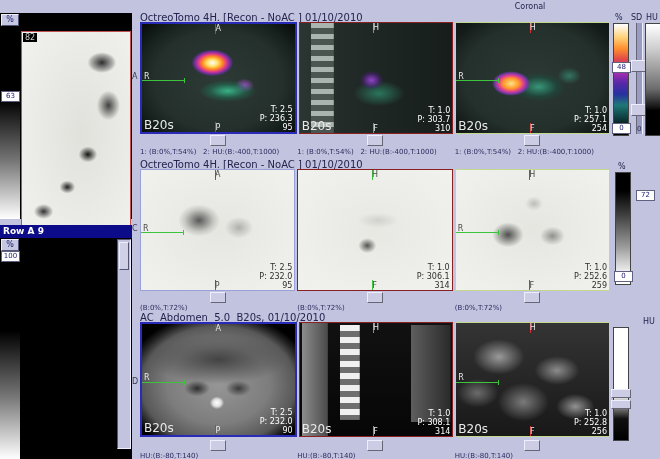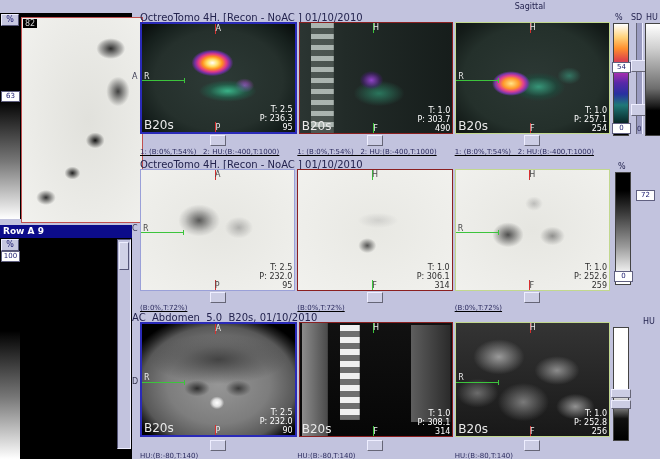--- a/index.html
+++ b/index.html
@@ -10,21 +10,21 @@
   .sb-title{position:absolute;left:0;width:132px;height:13px;background:#0c0c8a;
             color:#fff;font-size:9px;font-weight:bold;line-height:13px;padding-left:3px;box-sizing:border-box;}
   .sb-body{position:absolute;left:0;width:132px;background:#000;}
   .strip{position:absolute;left:0;top:0;width:20px;height:100%;
          background:linear-gradient(180deg,#000 0%,#000 42%,#777 72%,#fff 100%);}
   .pctbox{position:absolute;left:1px;top:1px;width:16px;height:10px;background:#c6c7e0;
           border:1px solid;border-color:#eef #557 #557 #eef;color:#1a1a6e;
           font-size:8px;line-height:10px;text-align:center;}
   .valbox{position:absolute;background:#fff;border:1px solid #606080;color:#1a1a6e;
           font-size:7px;line-height:9px;text-align:center;width:17px;height:9px;}
-  .thumb{position:absolute;top:4px;padding-left:12px;}
+  .thumb{position:absolute;top:18px;}
   .badge{position:absolute;left:1px;top:1px;background:#000;color:#ccc;font-size:8px;
          line-height:9px;padding:0 2px;}
   .i-a1{background-color:#fafaf8;background-image:
     radial-gradient(18px 13px at 74% 15%, rgba(25,25,25,.9), rgba(90,90,90,.4) 60%, rgba(0,0,0,0) 80%),
     radial-gradient(15px 19px at 80% 36%, rgba(35,35,35,.85), rgba(0,0,0,0) 78%),
     radial-gradient(13px 11px at 61% 60%, rgba(8,8,8,.95), rgba(0,0,0,0) 72%),
     radial-gradient(11px 9px at 42% 76%, rgba(10,10,10,.9), rgba(0,0,0,0) 72%),
     radial-gradient(13px 10px at 20% 88%, rgba(18,18,18,.85), rgba(0,0,0,0) 75%),
     radial-gradient(90% 90% at 55% 50%, rgba(225,225,220,1), rgba(245,245,242,1));}
   .i-a2{background-color:#0d0d0d;background-image:
@@ -111,21 +111,21 @@
   .i-ct-cor{background-color:#161616;background-image:
     radial-gradient(32px 22px at 28% 30%, #9a9a9a, rgba(0,0,0,0) 80%),
     radial-gradient(28px 18px at 66% 42%, #8c8c8c, rgba(0,0,0,0) 80%),
     radial-gradient(32px 24px at 44% 70%, #7a7a7a, rgba(0,0,0,0) 80%),
     radial-gradient(24px 16px at 78% 74%, #929292, rgba(0,0,0,0) 80%),
     radial-gradient(26px 18px at 14% 62%, #6c6c6c, rgba(0,0,0,0) 80%),
     linear-gradient(180deg,#343434,#181818);}
 
   
   .divider{position:absolute;left:140px;width:470px;}
-  .sqrow,.strow{display:flex;gap:2px;text-decoration:underline;}
+  .sqrow,.strow{display:flex;gap:2px;}
   .sqrow>div,.strow>div{flex:1;position:relative;}
   .sq{width:14px;height:9px;margin:0 auto;background:#cccde4;
       border:1px solid;border-color:#eef #667 #667 #eef;}
   .stx{font-size:7px;color:#2b2b5e;white-space:pre;display:block;}
 
   
   .rs-lab{position:absolute;font-size:8px;color:#23234e;}
   .bar{position:absolute;width:14px;border:1px solid #444;}
   .cb1{background:linear-gradient(180deg,#fff 0%,#ffd27a 12%,#ff9030 22%,#e04848 32%,#b030b0 43%,#5828a8 53%,#2830a0 63%,#1f7878 73%,#0f4040 84%,#061414 93%,#000 100%);}
   .gb1{background:linear-gradient(180deg,#fff 0%,#cfcfcf 22%,#6e6e6e 58%,#1a1a1a 74%,#000 78%,#000 100%);}
@@ -157,21 +157,21 @@
   <div class="sb-body" style="top:238px;height:221px">
     <div class="strip">
       <div class="pctbox">%</div>
       <div class="valbox" style="left:1px;top:13px">100</div>
     </div>
     <div class="vscroll" style="height:208px">
       <div class="thumbtrack"></div>
     </div>
   </div>
 
-  <div class="col-title" style="left:452px;top:2px">Sagittal</div>
+  <div class="col-title" style="left:452px;top:2px">Coronal</div>
   <div class="series" style="left:140px;top:12px">OctreoTomo 4H. [Recon - NoAC ] 01/10/2010</div>
 
   <div class="rowletter" style="top:72px">A</div>
   <div class="rowletter" style="top:224px">C</div>
   <div class="rowletter" style="top:377px">D</div>
 
   <div class="vrow" style="top:22px;height:112px">
     <div class="panel b-blue">
       <div class="img i-f-tra"></div>
       <div class="vt c-red"></div>
@@ -190,21 +190,21 @@
     <div class="panel b-red">
       <div class="img i-f-sag"></div>
       <div class="vt c-green"></div>
       <div class="vb c-green"></div>
       <span class="mk mk-t">H</span>
       <span class="mk mk-b">F</span>
       <span class="bl">B20s</span>
       <div class="tpz">
         <span>T: 1.0</span>
           <span>P: 303.7</span>
-          <span>490</span>
+          <span>310</span>
       </div>
     </div>
     <div class="panel b-green">
       <div class="img i-f-cor"></div>
       <div class="vt c-red"></div>
       <div class="vb c-red"></div>
       <div class="hseg c-green"></div>
       <span class="mk mk-t">H</span>
       <span class="mk mk-b">F</span>
       <span class="mk mk-l">R</span>
@@ -303,21 +303,21 @@
           <span class="stx">(B:0%,T:72%)</span>
         </div>
       <div>
           <span class="stx">(B:0%,T:72%)</span>
         </div>
       <div>
           <span class="stx">(B:0%,T:72%)</span>
         </div>
     </div>
   </div>
-  <div class="series" style="left:132px;top:312px">AC  Abdomen  5.0  B20s, 01/10/2010</div>
+  <div class="series" style="left:140px;top:312px">AC  Abdomen  5.0  B20s, 01/10/2010</div>
 
   <div class="vrow" style="top:322px;height:115px">
     <div class="panel b-blue">
       <div class="img i-ct-tra"></div>
       <div class="vt c-red"></div>
       <div class="vb c-red"></div>
       <div class="hseg c-green"></div>
       <span class="mk mk-t">A</span>
       <span class="mk mk-b">P</span>
       <span class="mk mk-l">R</span>
@@ -381,21 +381,21 @@
           <span class="stx">HU:(B:-80,T:140)</span>
         </div>
     </div>
   </div>
 
   <div class="rs-lab" style="left:615px;top:13px">%</div>
   <div class="rs-lab" style="left:631px;top:13px">SD</div>
   <div class="rs-lab" style="left:646px;top:13px">HU</div>
 
   <div class="bar cb1" style="left:613px;top:23px;height:111px"></div>
-  <div class="valbox" style="left:612px;top:62px">54</div>
+  <div class="valbox" style="left:612px;top:62px">48</div>
   <div class="valbox" style="left:612px;top:123px">0</div>
 
   <div class="sltrack" style="left:636px;top:23px;height:111px"></div>
   <div class="slh" style="left:631px;top:60px"></div>
   <div class="slh" style="left:631px;top:104px"></div>
   <div class="zerotxt" style="left:637px;top:125px">0</div>
 
   <div class="bar gb1" style="left:645px;top:23px;height:111px"></div>
 
   <div class="rs-lab" style="left:618px;top:162px">%</div>

